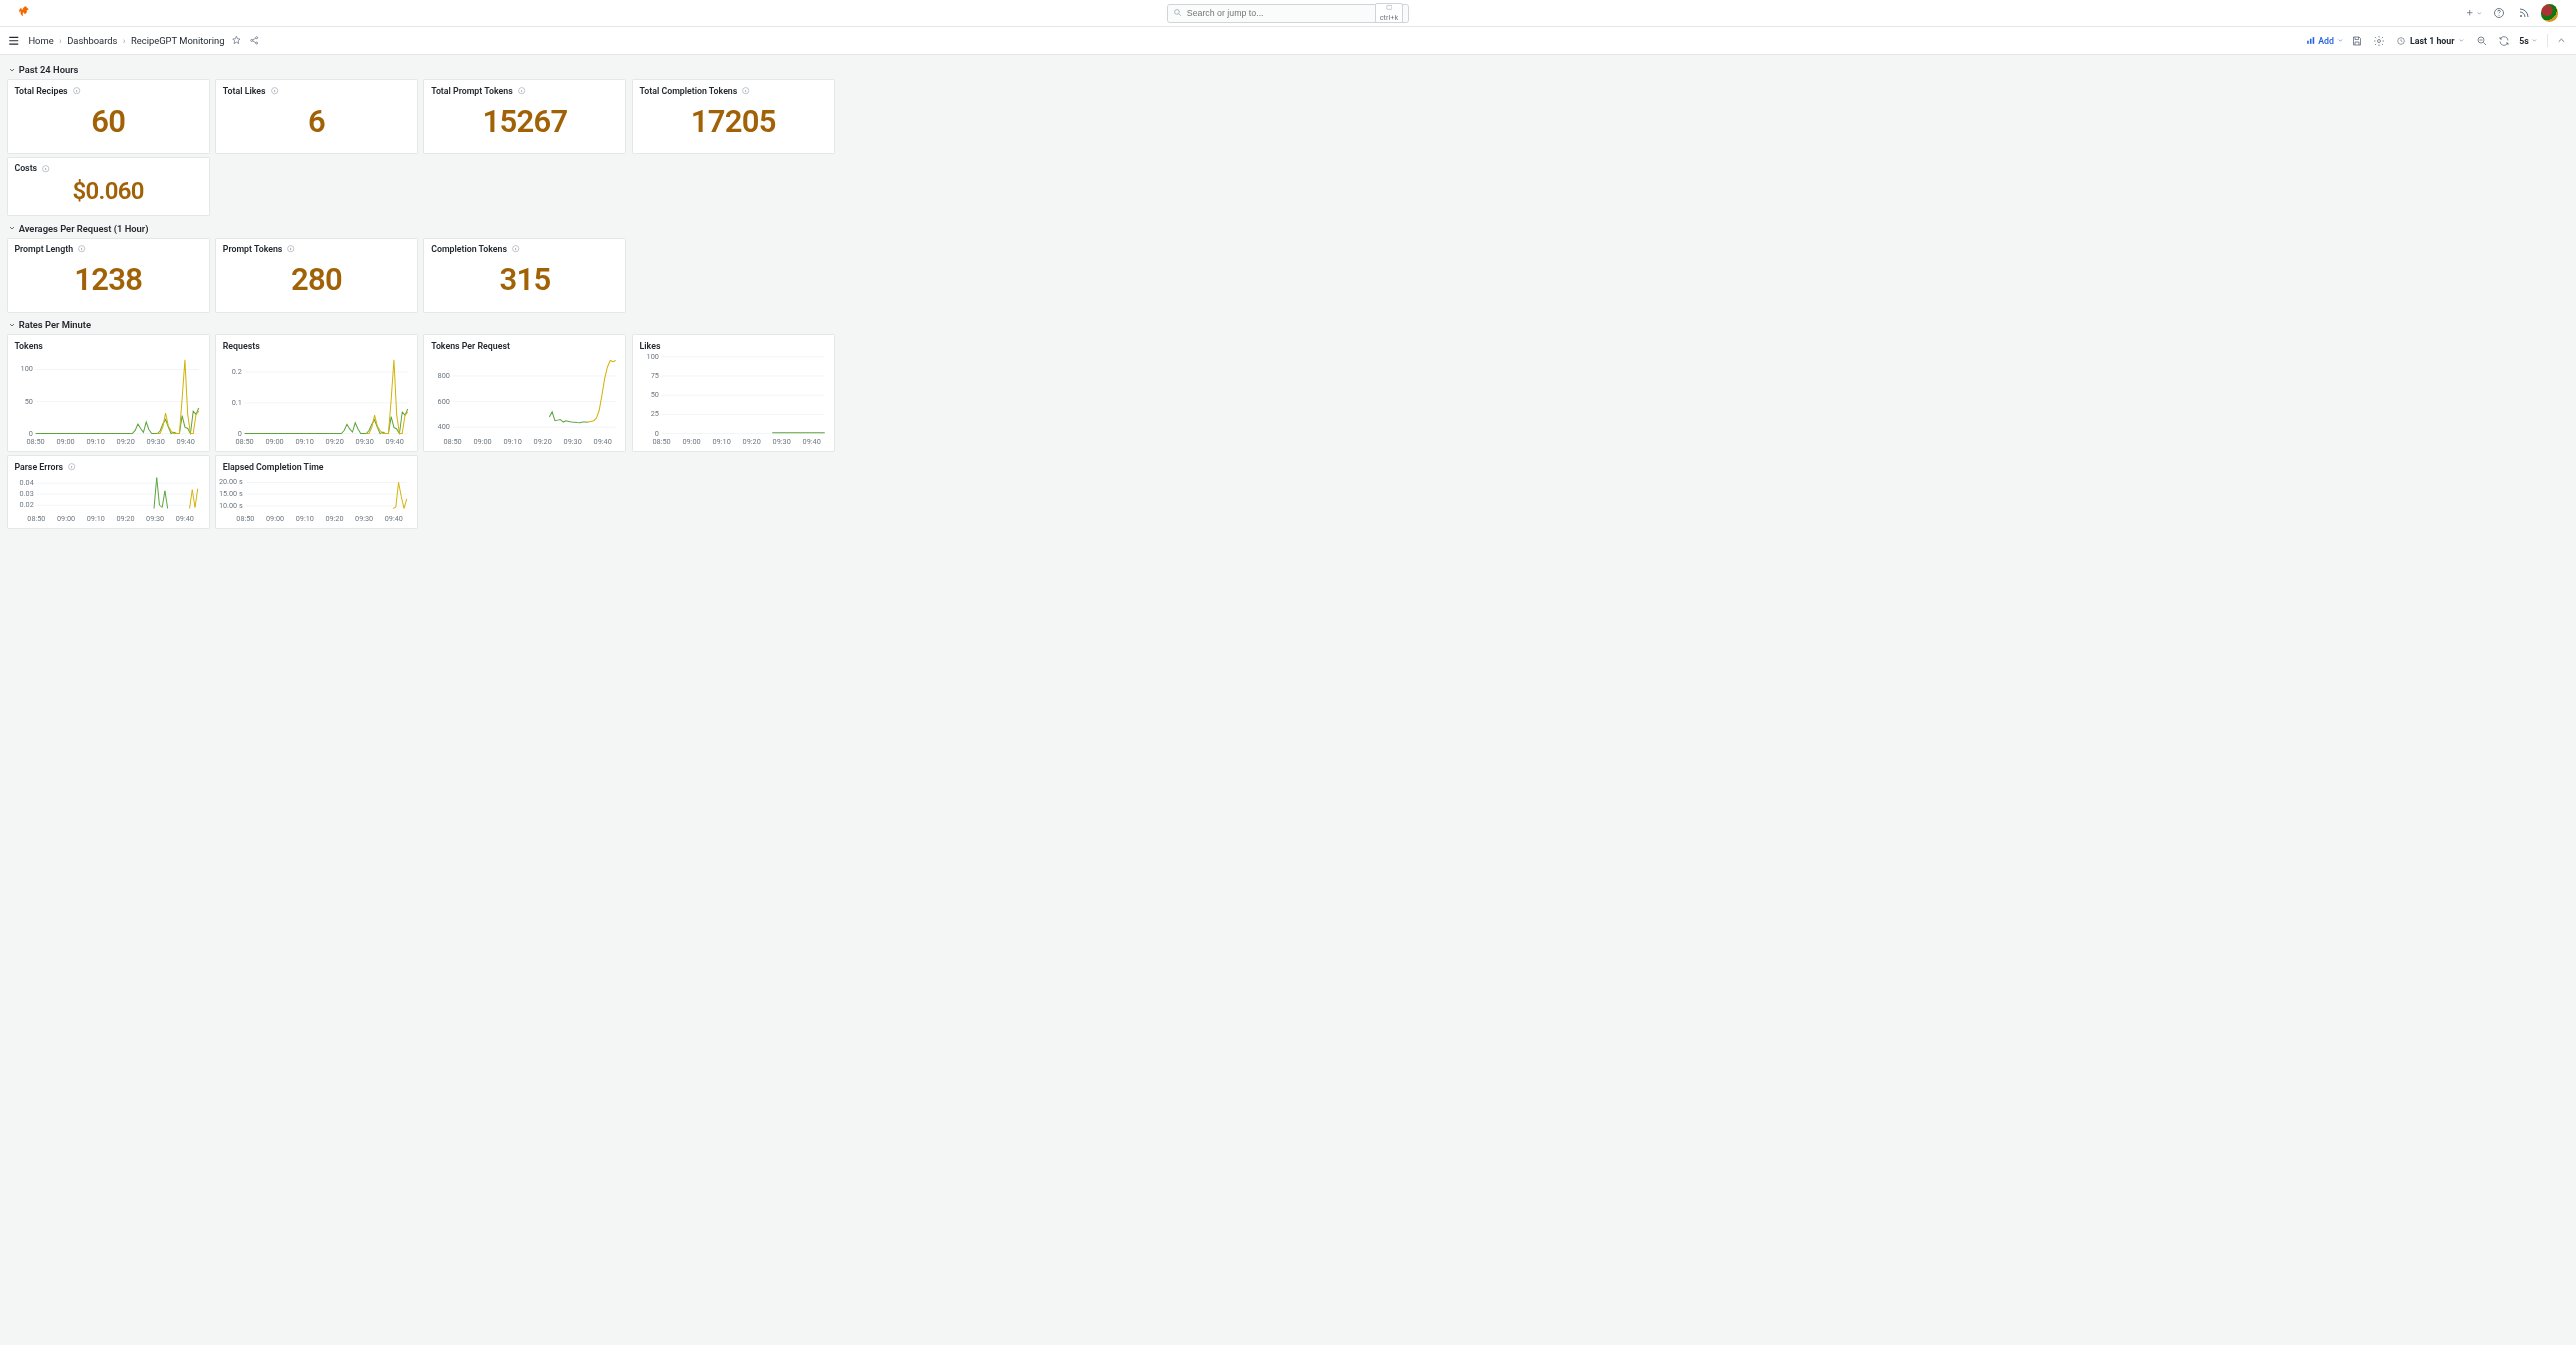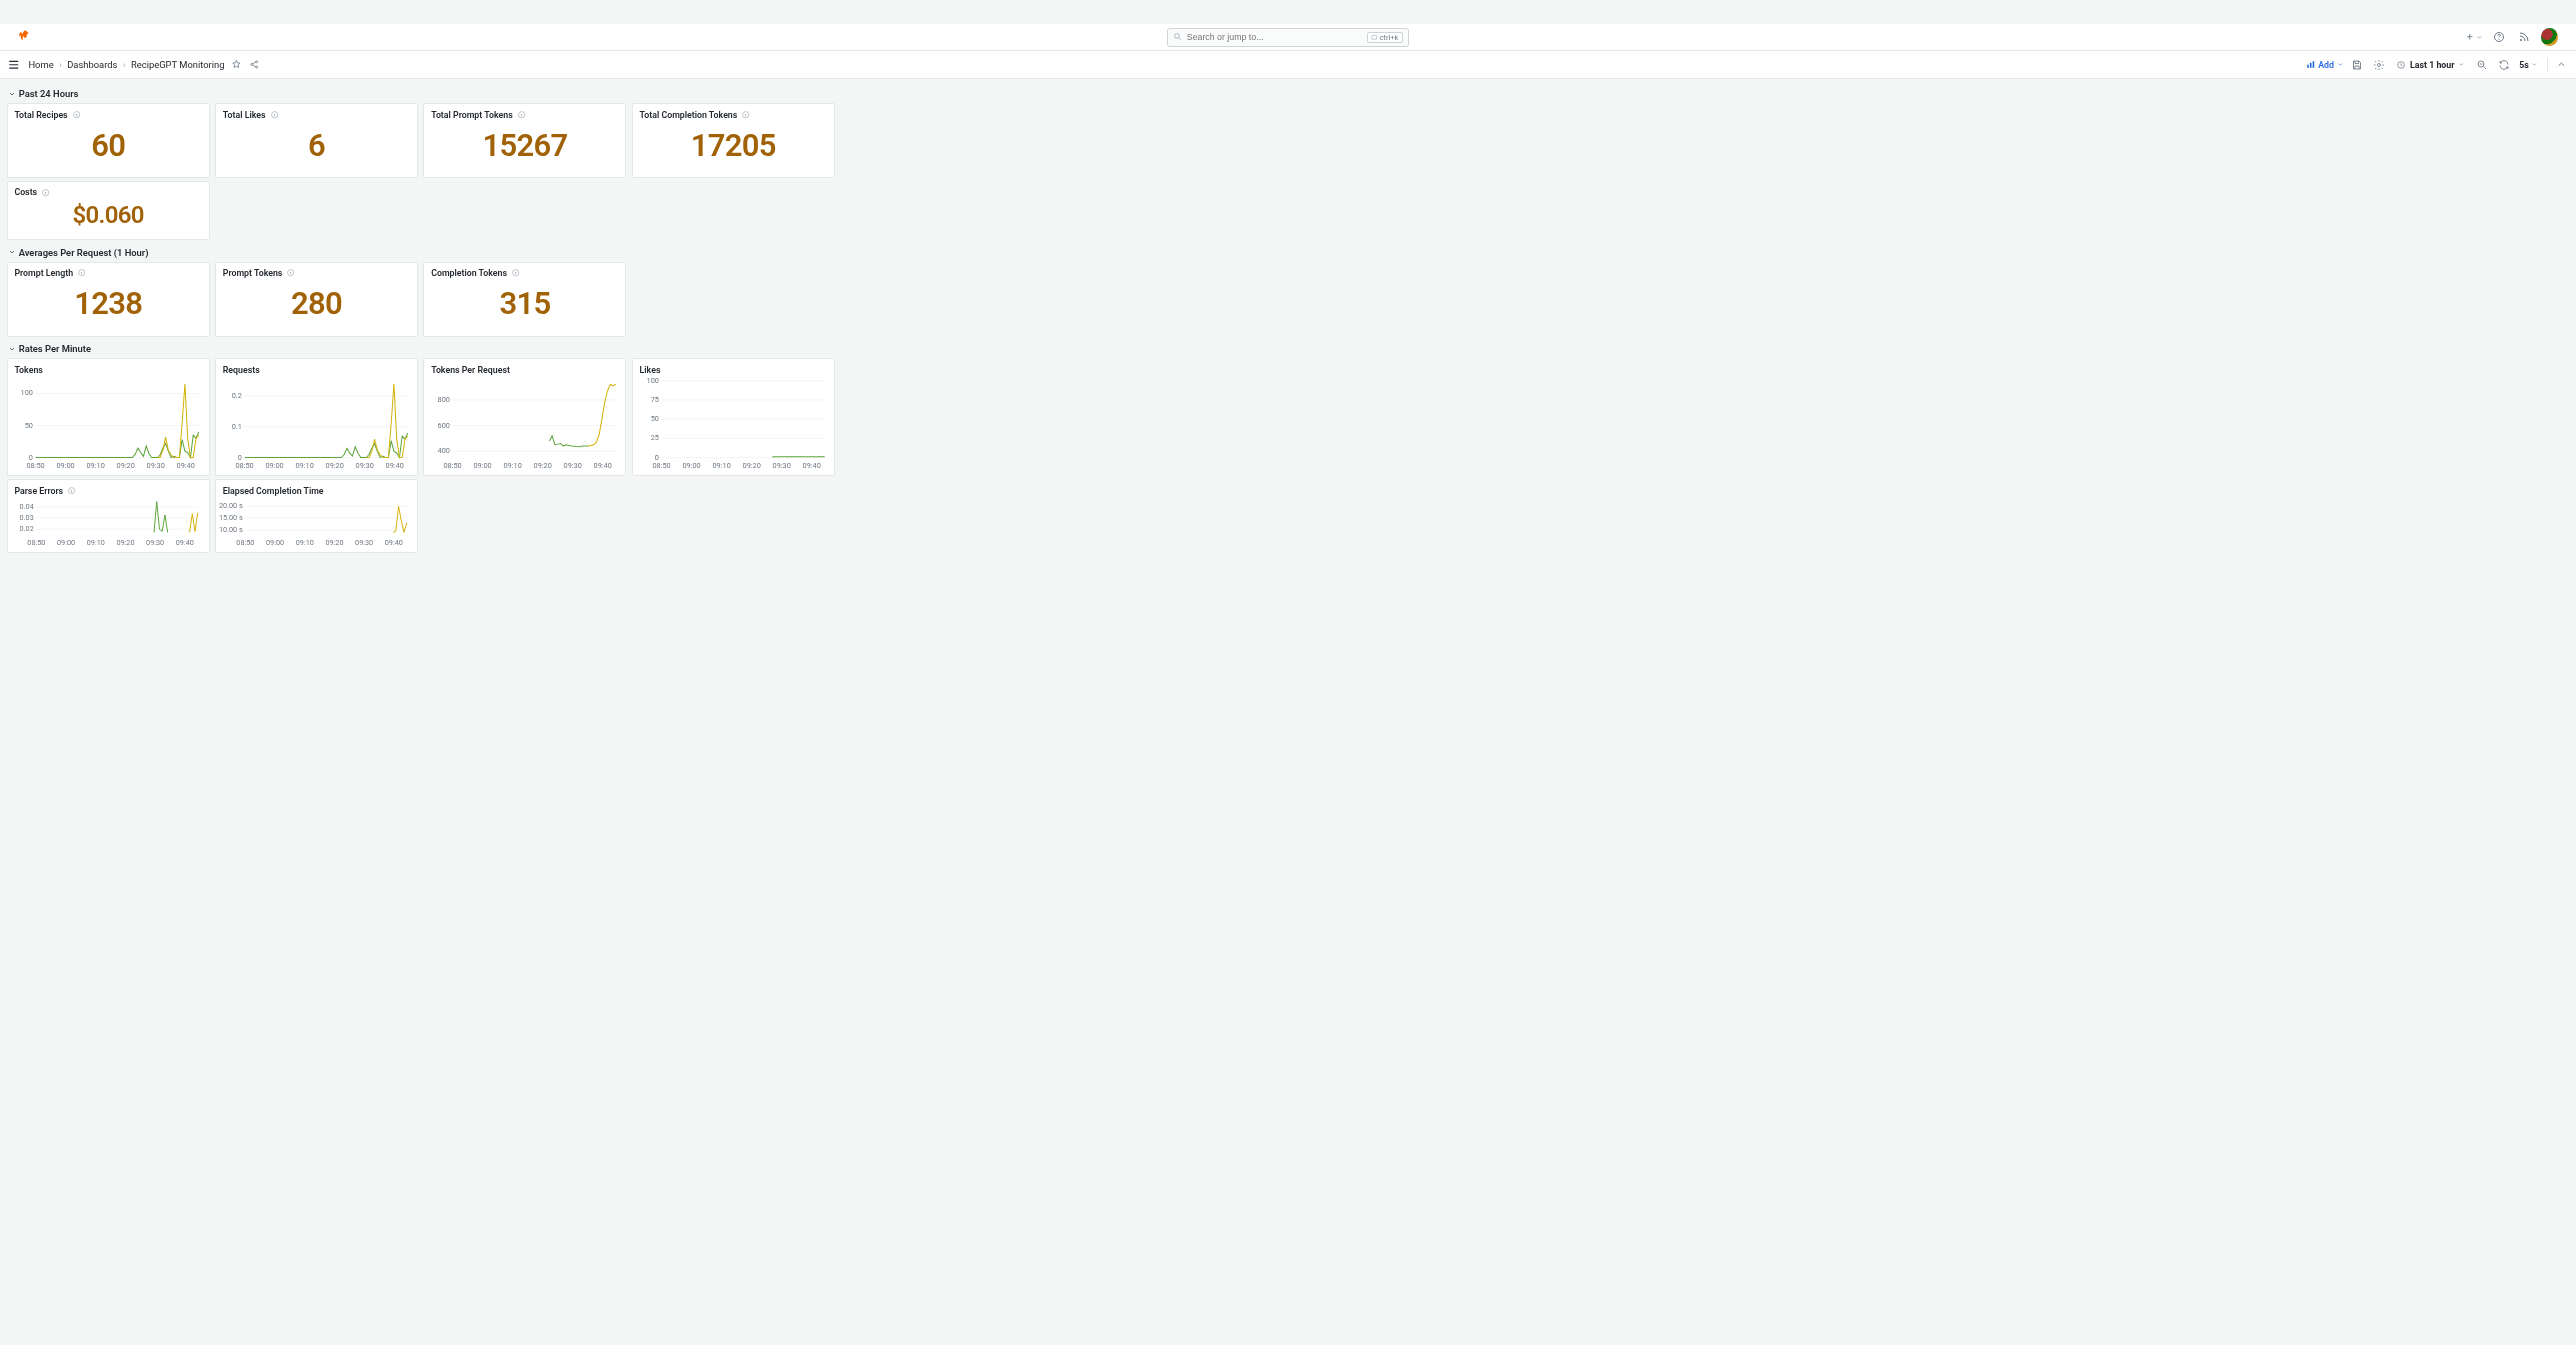--- a/index.html
+++ b/index.html
@@ -1,24 +1,24 @@
 <!DOCTYPE html>
 <html style="font-size:10.8px"><head>
 <meta charset="utf-8">
 <style>
   * { box-sizing: border-box; margin: 0; padding: 0; }
   html, body { width: 100%; height: 100%; font-family: -apple-system, BlinkMacSystemFont, "Segoe UI", Roboto, Helvetica, Arial, sans-serif; background:#f4f5f5; color:#24292f; }
   
-  .topbar { display:flex; align-items:center; height:27px; background:#fff; border-bottom:0.7px solid #e4e7e7; padding:0 18px;margin-top:24px; }
+  .topbar { display:flex; align-items:center; height:27px; background:#fff; border-bottom:0.7px solid #e4e7e7; padding:0 18px; }
   .logo { width:16px; height:16px; margin-right:5.4px; display:flex; align-items:center; justify-content:center; }
   .spacer { flex:1; }
   .searchwrap { position:absolute; left:50%; transform:translateX(-50%); }
   .search { display:flex; align-items:center; width:242px; height:19px; border:0.7px solid #d0d4d9; border-radius:2.7px; background:#fafbfb; padding:0 5.4px; color:#6e7781; font-size:8.8px; }
   .search input { flex:1; border:none; outline:none; background:transparent; font-size:8.8px; color:#24292f; }
-  .kbd { border:0.7px solid #d0d4d9; border-radius:2px; padding:0 3.4px; font-size:7.4px; color:#6e7781; background:#fff; display:flex; align-items:center; gap:2px; }
+  .kbd { border:0.7px solid #d0d4d9; border-radius:2px; padding:0 3.4px; font-size:7.4px; color:#6e7781; background:#fff; display:flex; align-items:center; gap:2px;flex-direction:column; }
   .kbd svg { width:6.7px; height:6.7px; }
   .topicons { display:flex; align-items:center; gap:9.4px; margin-left:8px; }
   .iconbtn { display:flex; align-items:center; justify-content:center; width:15px; height:15px; color:#6e7781; cursor:pointer; }
   .iconbtn svg { width:12px; height:12px; }
   .avatar { width:17.5px; height:17.5px; border-radius:50%; background:radial-gradient(circle at 35% 35%, #a33 0 35%, #171 35% 60%, #c92 60% 100%); }
   .plusdrop { display:flex; align-items:center; gap:1.3px; color:#6e7781; cursor:pointer; }
   
   .toolbar { display:flex; align-items:center; height:28px; background:#fff; border-bottom:0.7px solid #e4e7e7; padding:0 6.7px; }
   .menu-icon { width:15px; height:15px; color:#24292f; cursor:pointer; margin-right:6.7px; display:flex; align-items:center; justify-content:center;}
   .crumbs { display:flex; align-items:center; gap:5.4px; font-size:9.4px; }

